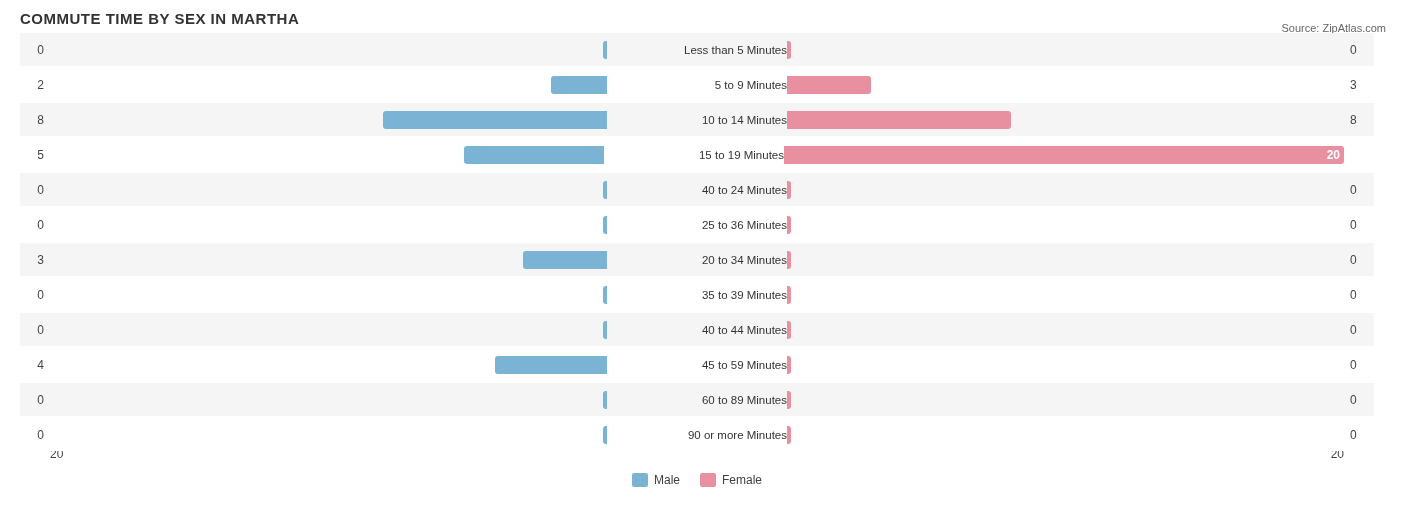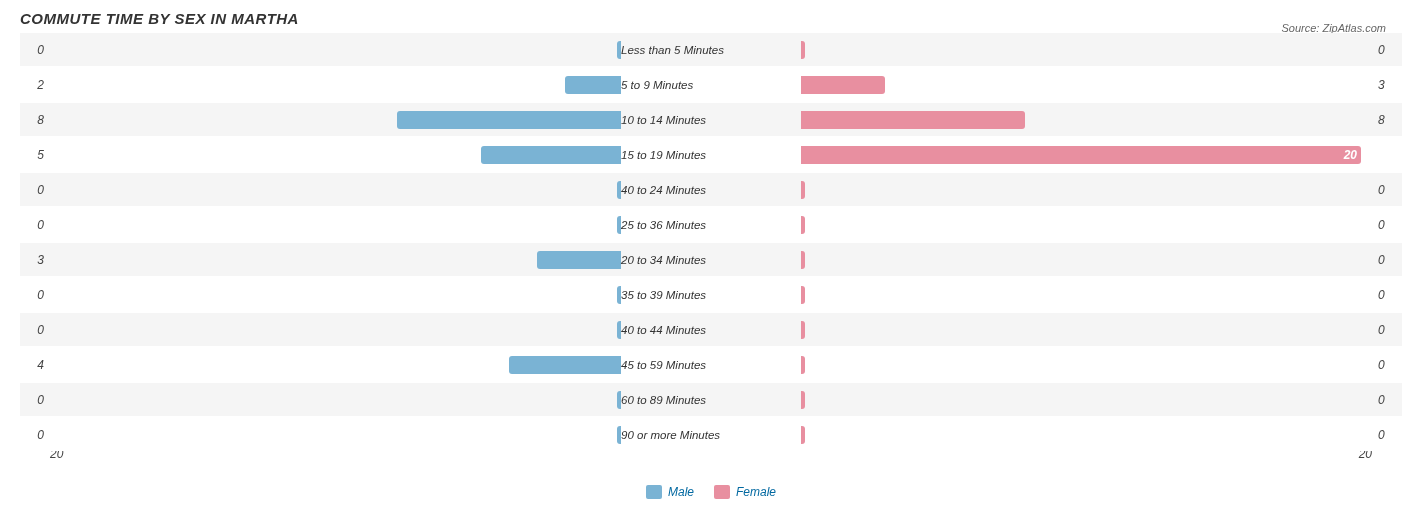--- a/index.html
+++ b/index.html
@@ -6,23 +6,22 @@
     body {
       font-family: Arial, sans-serif;
       background: #fff;
       width: 1406px;
       height: 522px;
       overflow: hidden;
     }
     .chart-container {
       width: 1406px;
       height: 522px;
-      padding: 10px 4px 40px 20px;
+      padding: 10px 32px 40px 20px;
       position: relative;
-      font-style: italic;
     }
     .chart-title {
       font-size: 15px;
       font-weight: bold;
       color: #333;
       text-transform: uppercase;
       letter-spacing: 0.5px;
       margin-bottom: 6px;
     }
     .source-text {
@@ -78,21 +77,21 @@
     .right-bars {
       flex: 1;
       display: flex;
       justify-content: flex-start;
       align-items: center;
       height: 22px;
       padding-left: 0;
     }
     .label-center {
       width: 180px;
-      text-align: left;
+      text-align: right;
       font-size: 11.5px;
       color: #333;
       flex-shrink: 0;
       z-index: 2;
       background: transparent;
     }
     .bar-male {
       background: #7ab3d4;
       height: 18px;
       border-radius: 3px 0 0 3px;
@@ -111,23 +110,23 @@
       color: #444;
       padding-left: 6px;
       flex-shrink: 0;
     }
     
     .legend {
       display: flex;
       justify-content: center;
       align-items: center;
       gap: 20px;
-      margin-top: 24px;
+      margin-top: 12px;
       font-size: 12px;
-      color: #0369a1;
+      color: #404040;
     }
     .legend-item {
       display: flex;
       align-items: center;
       gap: 6px;
     }
     .legend-swatch {
       width: 16px;
       height: 14px;
       border-radius: 2px;

